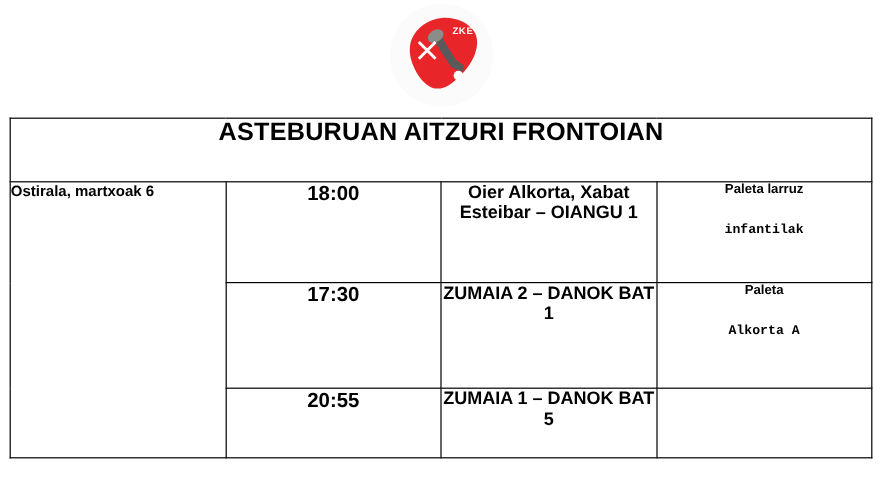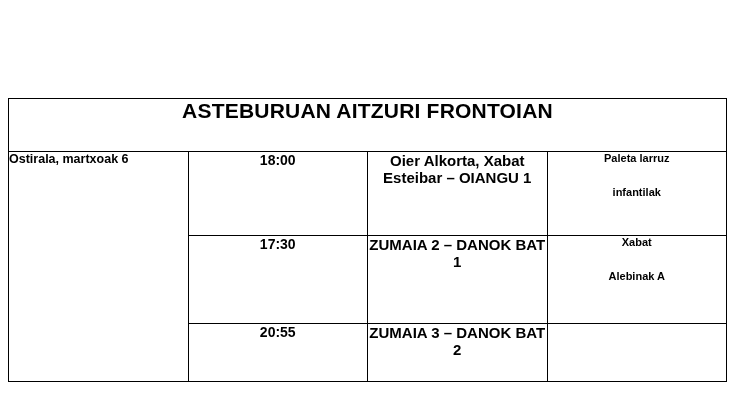--- a/index.html
+++ b/index.html
@@ -80,75 +80,91 @@
   }
   .day-cell {
     width: 172px;
     font-size: 12.5px;
     font-weight: bold;
     padding: 16px 6px 0 10px;
     text-align: left;
   }
   .time-cell {
     width: 78px;
-    font-size: 14px;
+    font-size: 17px;
     font-weight: bold;
     text-align: center;
     padding-top: 16px;
   }
   .match-cell {
     font-size: 15px;
     font-weight: bold;
     text-align: center;
     padding-top: 16px;
   }
   .cat-cell {
     width: 122px;
     font-size: 11px;
     font-weight: bold;
     text-align: center;
     padding-top: 16px;
   }
   .cat-line2 {
     display: block;
     margin-top: 22px;
+    font-family: Liberation Mono, monospace;
   }
   .row-tall { height: 84px; }
   .row-mid  { height: 88px; }
   .row-last { height: 58px; }
 </style>
 </head>
 <body>
 
 <div class="page">
 
+  <div class="logo-wrap">
+    <div class="logo-circle">
+      <svg width="86" height="86" viewBox="0 0 86 86">
+        <path d="M18 30 C22 20, 32 13, 43 12 C54 11, 64 15, 70 23 C74 29, 73 37, 70 44 C66 53, 58 62, 49 68 C44 71, 38 72, 33 69 C26 65, 21 57, 18 48 C16 42, 16 35, 18 30 Z" fill="#e8262a"></path>
+        <path d="M34 26 L40 23 L55 47 L62 52 L60 57 L51 53 L36 30 Z" fill="#5a5a5a"></path>
+        <ellipse cx="38" cy="27" rx="7" ry="5" transform="rotate(-32 38 27)" fill="#8c8c8c"></ellipse>
+        <circle cx="57" cy="60" r="4" fill="#ffffff"></circle>
+        <g stroke="#ffffff" stroke-width="2.4">
+          <line x1="24" y1="32" x2="38" y2="46"></line>
+          <line x1="38" y1="32" x2="24" y2="46"></line>
+        </g>
+      </svg>
+      <span class="logo-text">ZKE</span>
+    </div>
+  </div>
 
   <table class="sched">
     <tbody>
         <tr>
       <td class="title-cell" colspan="4">ASTEBURUAN AITZURI FRONTOIAN</td>
     </tr>
     <tr class="row-tall">
       <td class="day-cell" rowspan="3">Ostirala, martxoak 6</td>
       <td class="time-cell">18:00</td>
       <td class="match-cell">Oier Alkorta, Xabat Esteibar – OIANGU 1</td>
       <td class="cat-cell">
         <span>Paleta larruz</span>
         <span class="cat-line2">infantilak</span>
       </td>
     </tr>
     <tr class="row-mid">
       <td class="time-cell">17:30</td>
       <td class="match-cell">ZUMAIA 2 – DANOK BAT 1</td>
       <td class="cat-cell">
-        <span>Xabat</span>
-        <span class="cat-line2">Alebinak A</span>
+        <span>Paleta</span>
+        <span class="cat-line2">Alkorta A</span>
       </td>
     </tr>
     <tr class="row-last">
       <td class="time-cell">20:55</td>
-      <td class="match-cell">ZUMAIA 3 – DANOK BAT 2</td>
+      <td class="match-cell">ZUMAIA 1 – DANOK BAT 5</td>
       <td class="cat-cell"></td>
     </tr>
   </tbody>
     </table>
 
 </div>
 
 </body></html>

